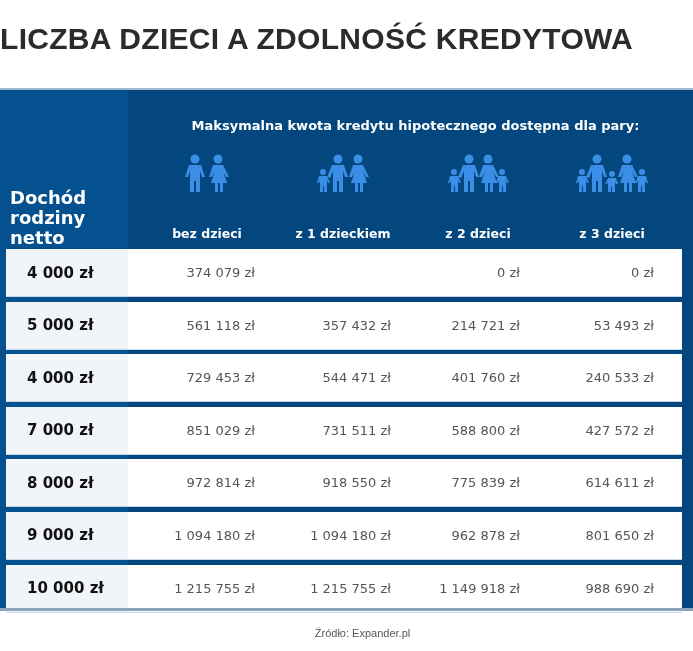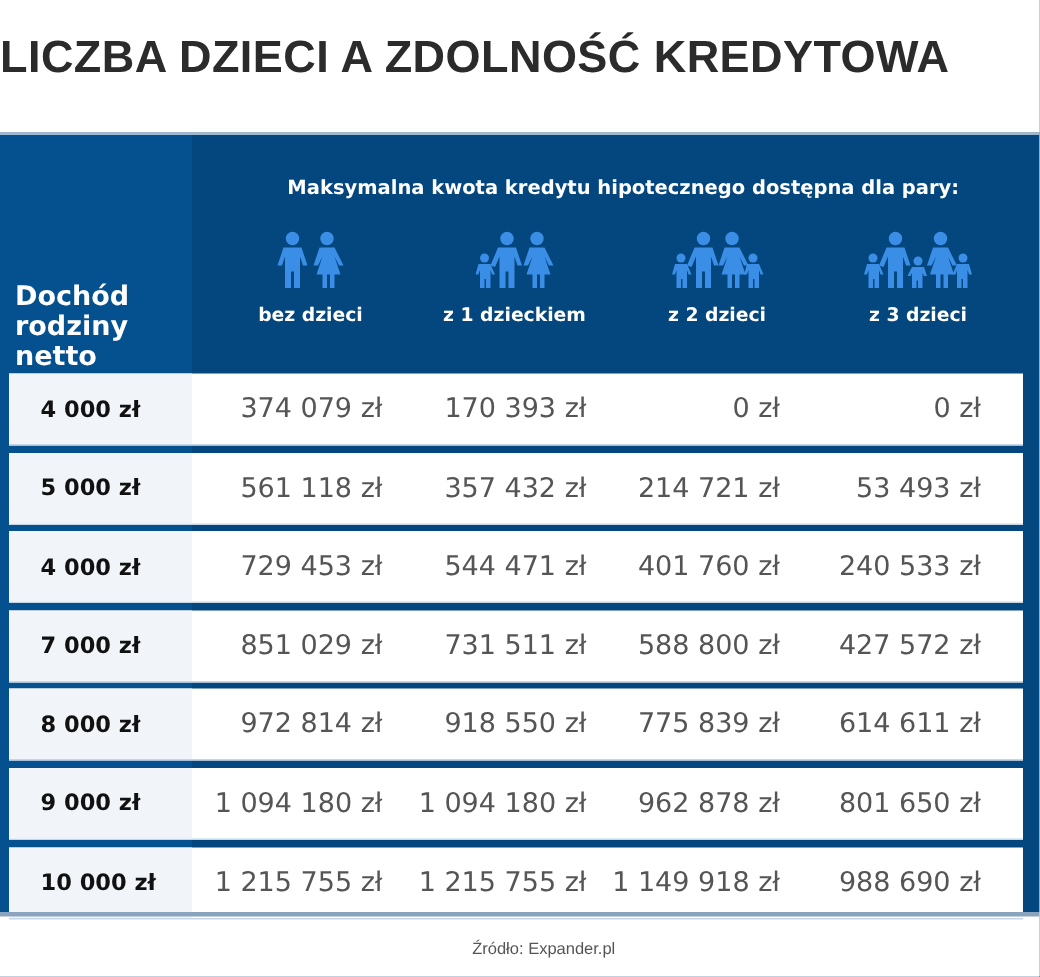--- a/index.html
+++ b/index.html
@@ -32,40 +32,40 @@
     }
     .header-income {
       position: absolute; left: 10px; top: 98px; width: 118px;
       color: #ffffff; font-weight: bold; font-size: 18px; line-height: 20px;
     }
     .col-head {
       position: absolute; top: 60px; width: 130px; text-align: center;
     }
     .col-head .icon { height: 44px; display: flex; justify-content: center; align-items: flex-end; }
     .col-head .label {
-      margin-top: 8px; color: #ffffff; font-weight: bold; font-size: 12.5px;
+      margin-top: 32px; color: #ffffff; font-weight: bold; font-size: 12.5px;
     }
 
     .rows {
       position: absolute; left: 6px; top: 159px; width: 676px;
     }
     .row {
       height: 48px; margin-bottom: 4.6px; background: #ffffff;
       display: flex; align-items: center; position: relative;
       border-bottom: 1px solid #c7d6e6;
     }
     .row .income {
       width: 122px; height: 100%; background: #f1f4f8;
       display: flex; align-items: center; padding-left: 21px;
       font-weight: bold; font-size: 15px; color: #111111;
     }
     .row .val {
       position: absolute; top: 0; height: 100%;
       display: flex; align-items: center; justify-content: flex-end;
-      font-size: 18px; color: #555555; white-space: nowrap;
+      font-size: 13px; color: #555555; white-space: nowrap;
     }
     .v0 { right: 427px; }
     .v1 { right: 291px; }
     .v2 { right: 162px; }
     .v3 { right: 28px; }
 
     .source {
       position: absolute; left: 0; top: 627px; width: 693px; text-align: center;
       font-family: "Liberation Sans", sans-serif; font-size: 11px; color: #555555; padding-left: 32px;
     }
@@ -138,21 +138,20 @@
           <path d="M62 22h8l2 7h-2l-1-3v12h-3v-6h-1v6h-3V26l-1 3h-2z"></path>
       </svg>
     </div>
     <div class="label">z 3 dzieci</div>
   </div>
 
   <div class="rows">
     <div class="row">
       <div class="income">4 000 zł</div>
       <div class="val v0">374 079 zł</div>
-      <div class="val v1">170 393 zł</div>
       <div class="val v2">0 zł</div>
       <div class="val v3">0 zł</div>
     </div>
     <div class="row">
       <div class="income">5 000 zł</div>
       <div class="val v0">561 118 zł</div>
       <div class="val v1">357 432 zł</div>
       <div class="val v2">214 721 zł</div>
       <div class="val v3">53 493 zł</div>
     </div>

